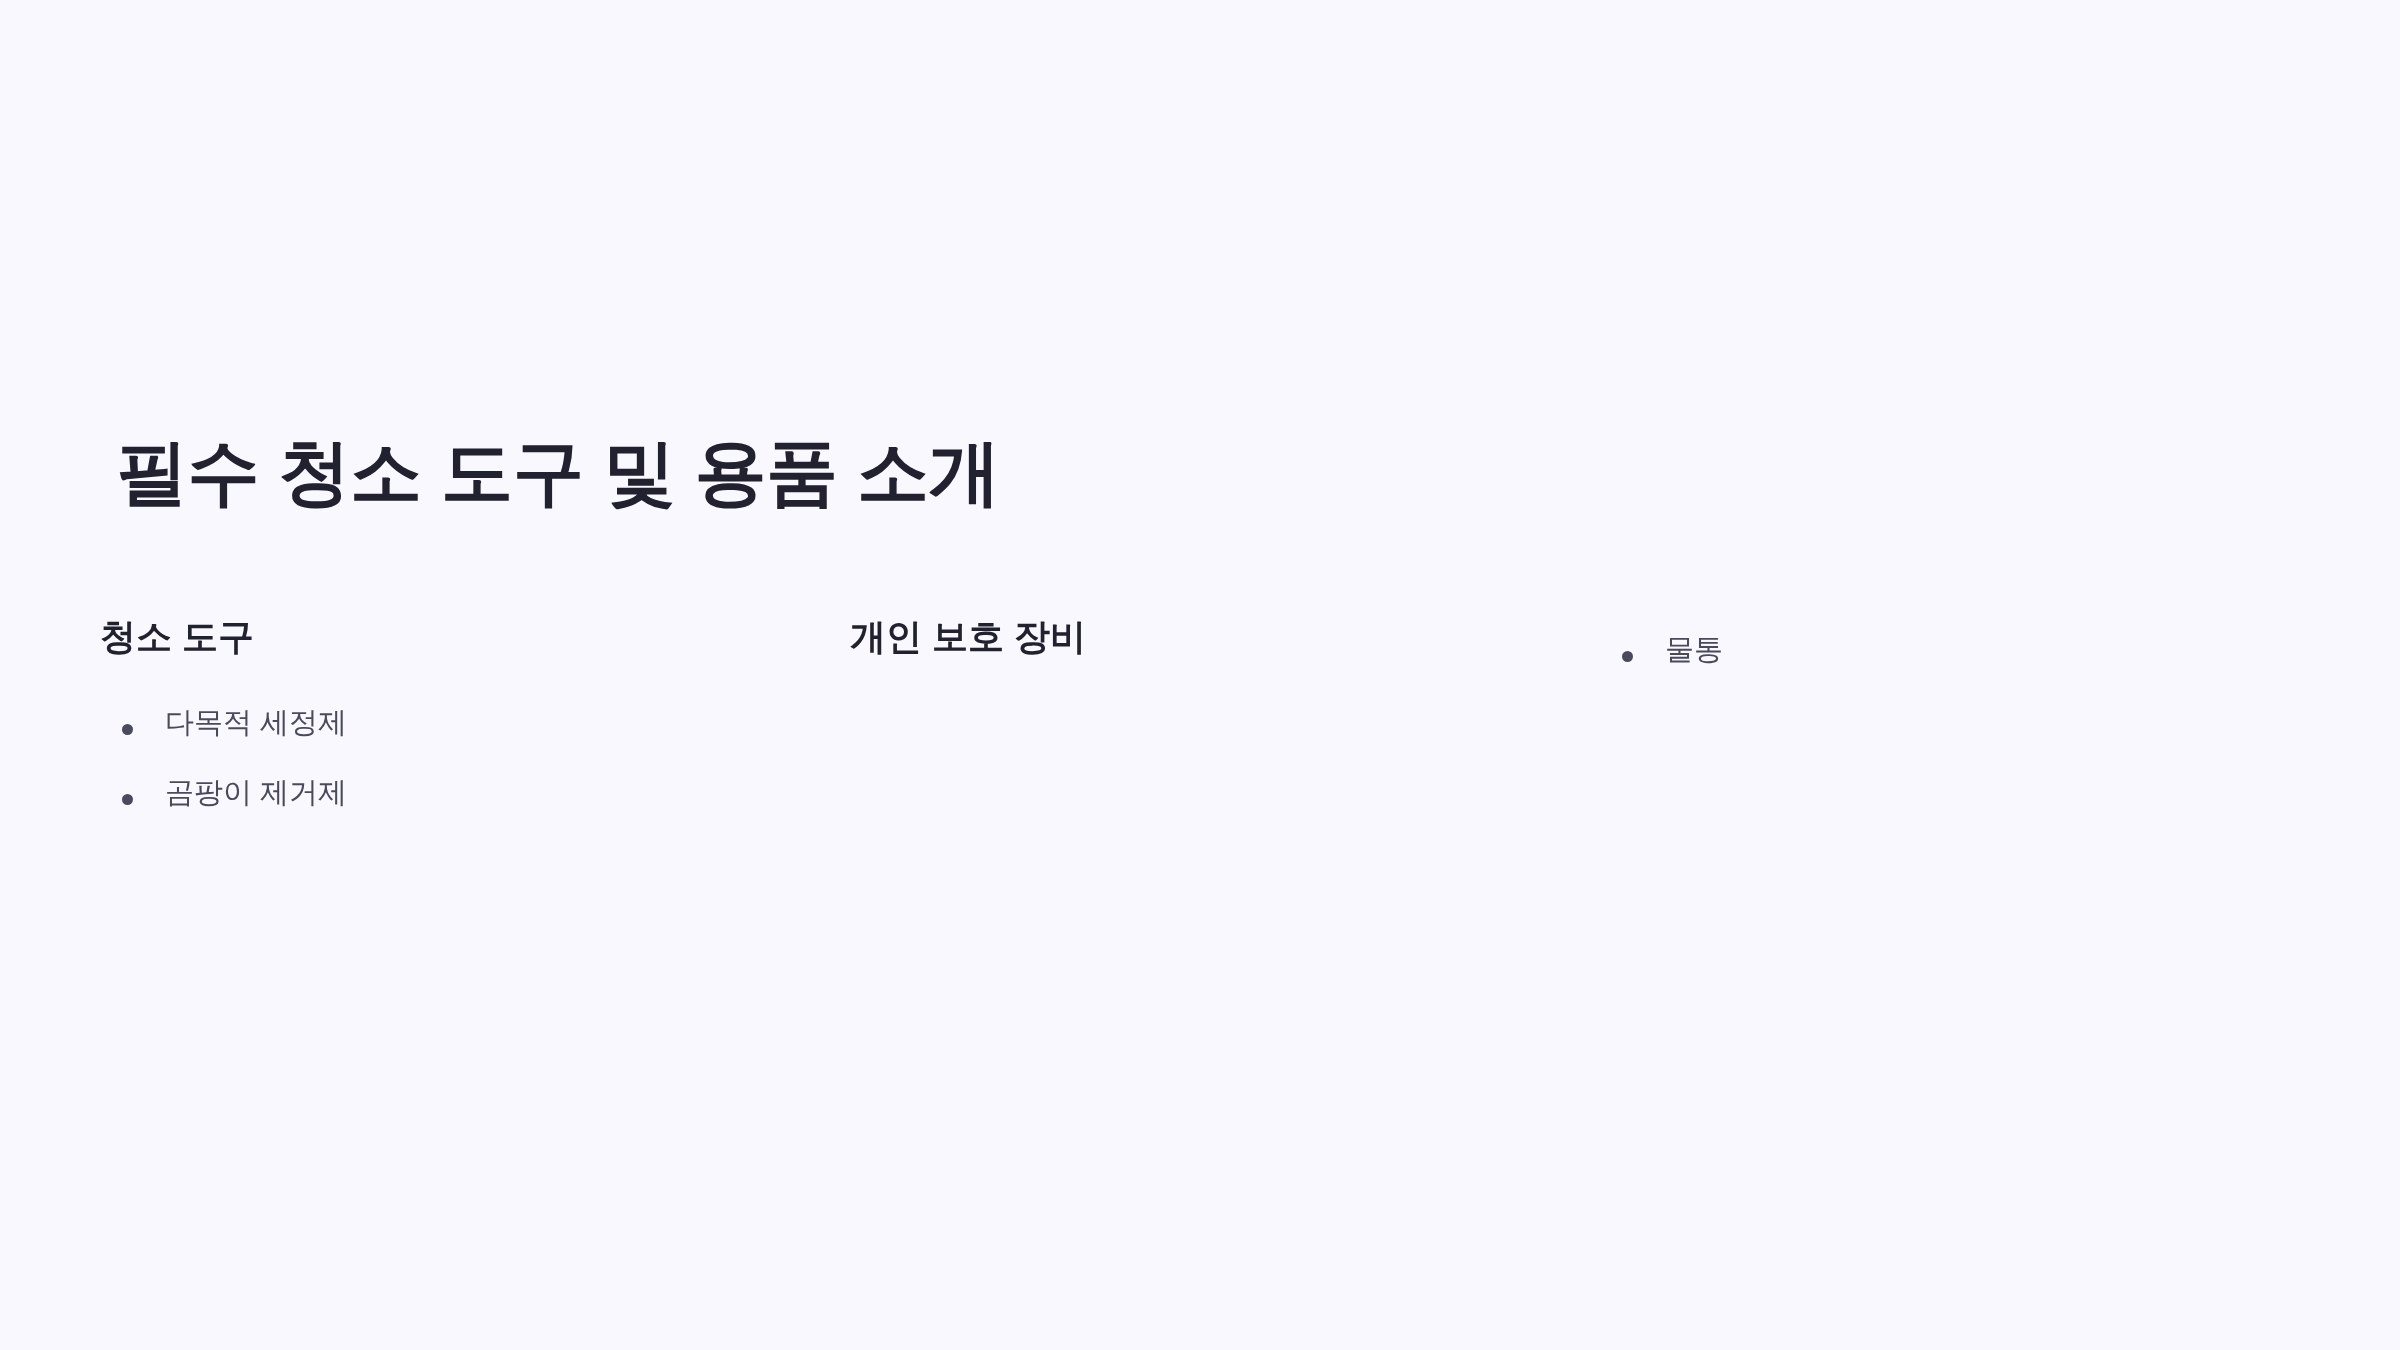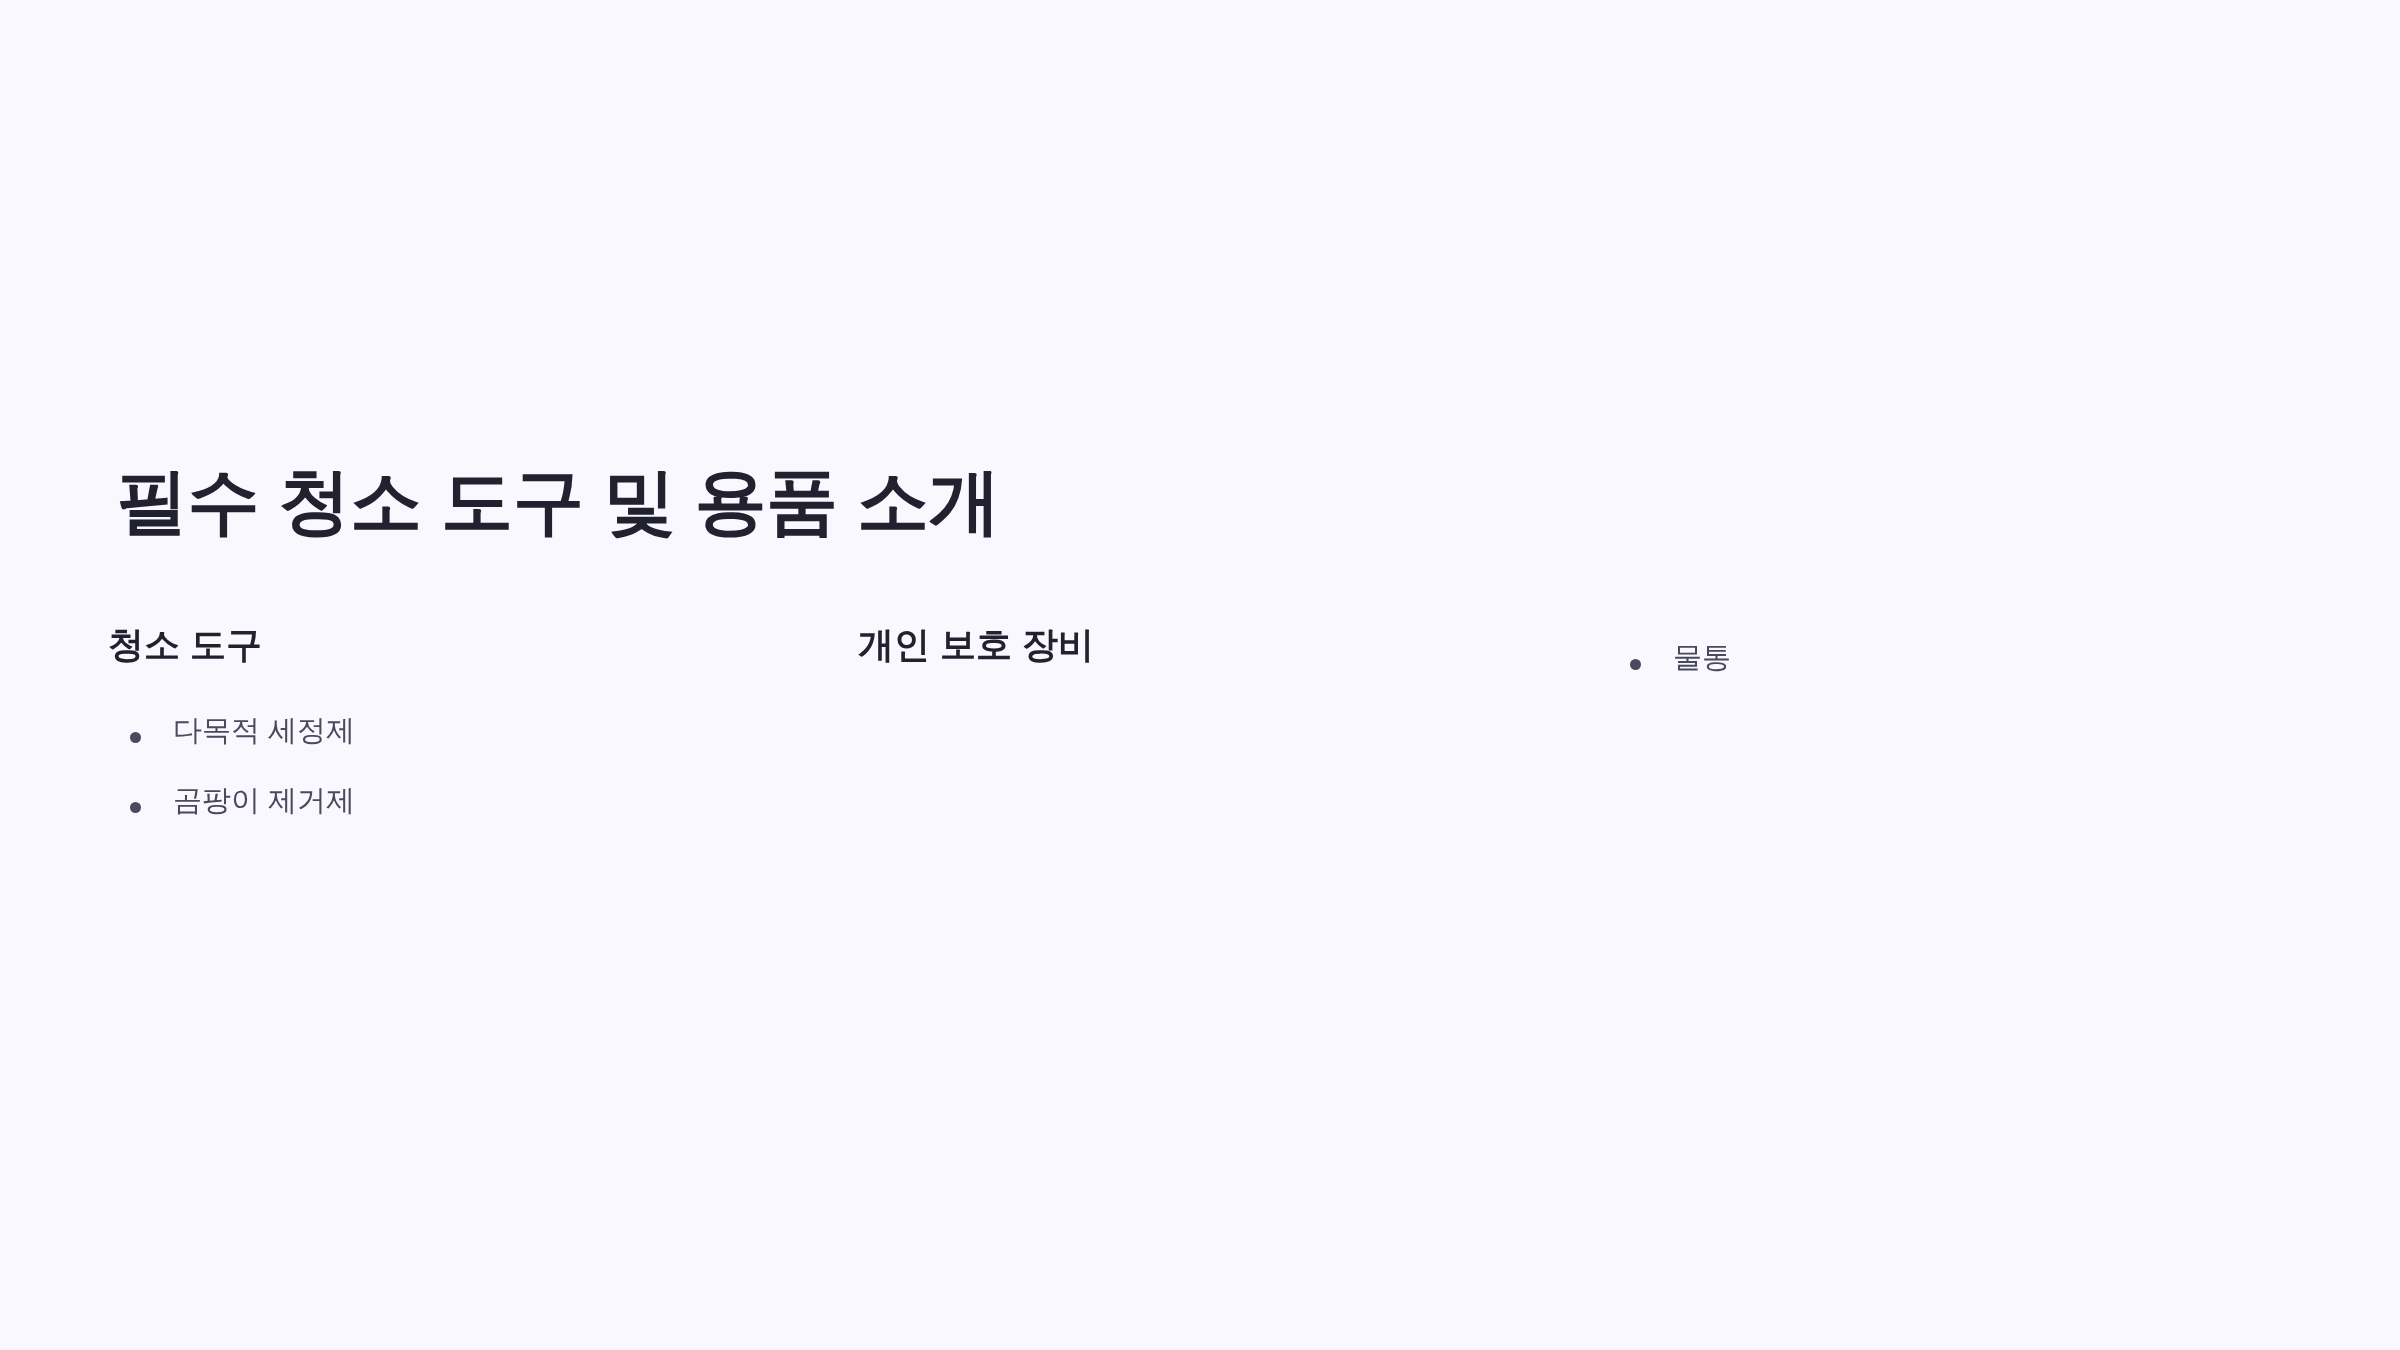--- a/index.html
+++ b/index.html
@@ -19,37 +19,36 @@
     position: relative;
     width: 2400px;
     height: 1350px;
     box-sizing: border-box;
     background: #f8f8fe;
   }
 
   .slide-title {
     position: absolute;
     left: 116px;
-    top: 410px;
+    top: 381px;
     font-size: 72px;
     line-height: 1.22;
     font-weight: 700;
     letter-spacing: -0.5px;
     color: #21212f;
     white-space: nowrap;
   }
 
   .columns {
     position: absolute;
-    left: 108px;
+    left: 100px;
     top: 614px;
     width: 2190px;
     display: grid;
     grid-template-columns: 750px 750px 690px;
-    margin-top: 8px;
   }
 
   .column {
     box-sizing: border-box;
     padding-right: 40px;
   }
 
   .column-heading {
     font-size: 36px;
     line-height: 1.25;

